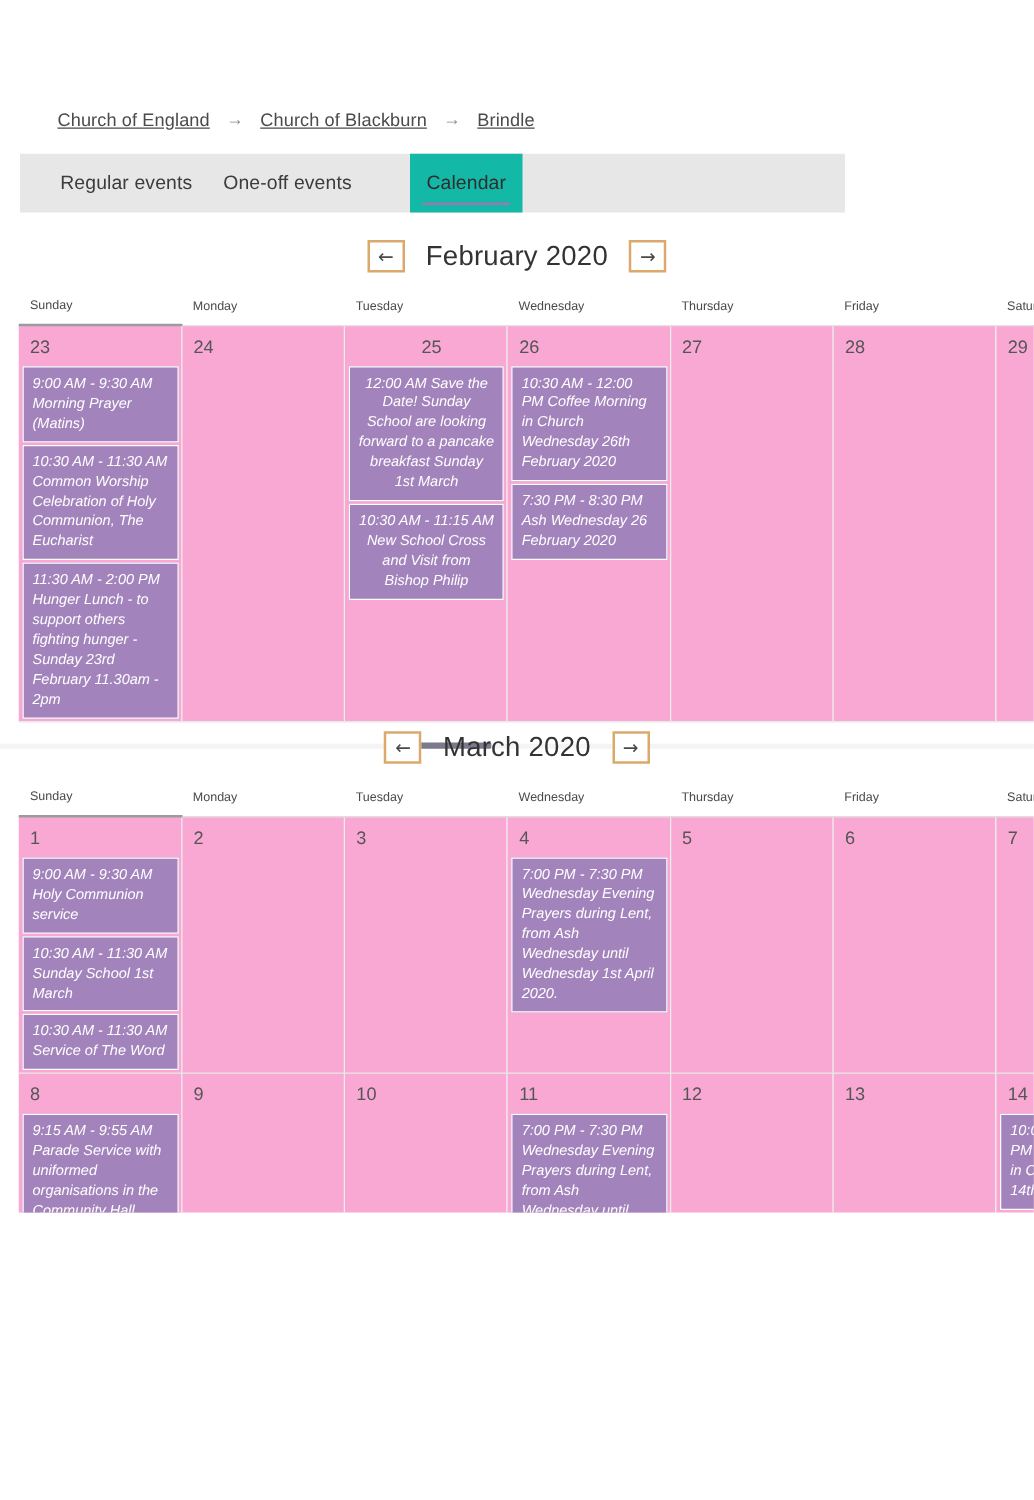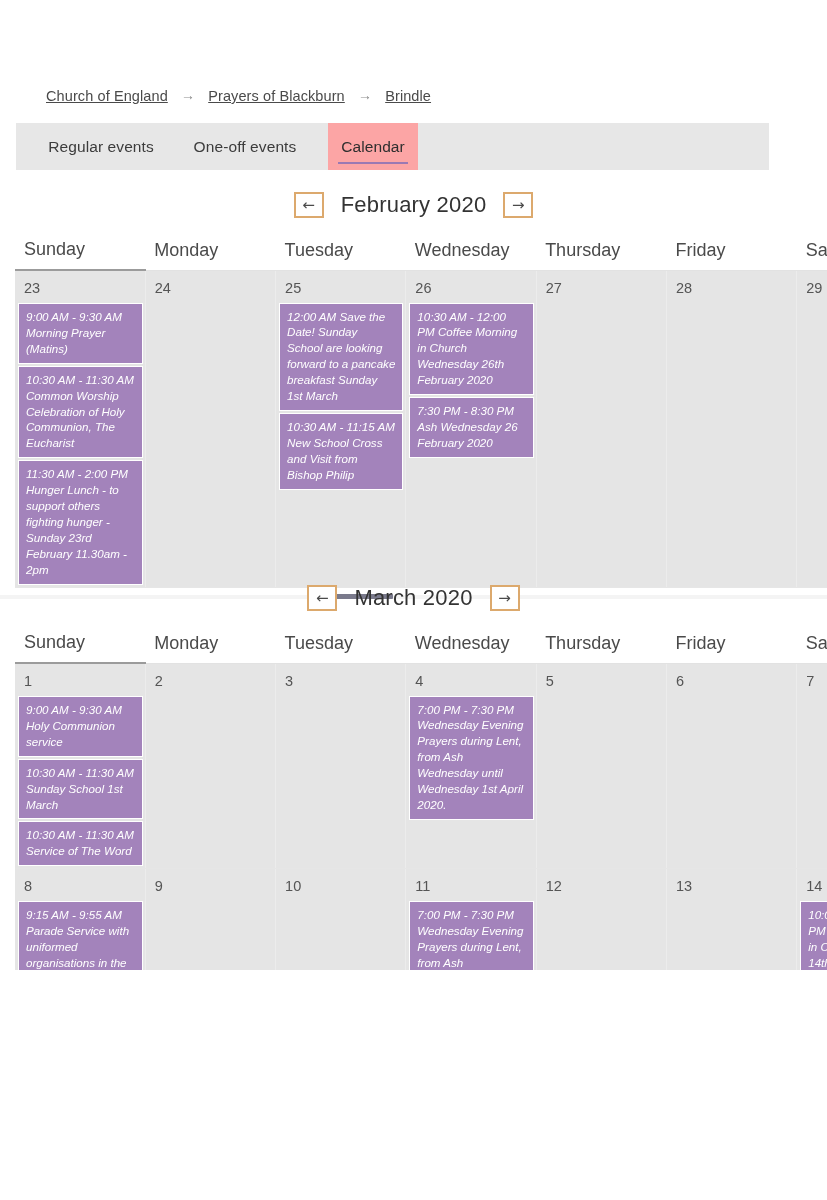--- a/index.html
+++ b/index.html
@@ -33,42 +33,42 @@
     font-size: 14px;
     padding: 0 9px;
     transform: translateY(-1px);
   }
 
   
   .tabbar {
     position: absolute;
     left: 16px;
     top: 123px;
-    width: 753px;
+    width: 660px;
     height: 47px;
     background: #e7e7e7;
   }
   .tab {
     position: absolute;
     top: 0;
     height: 47px;
     box-sizing: border-box;
     display: flex;
     align-items: center;
     justify-content: center;
     font-size: 15.5px;
     color: #3c3c3c;
     letter-spacing: .1px;
   }
   .tab.t1 { left: 30px;  width: 110px; }
-  .tab.t2 { left: 164px; width: 130px; }
+  .tab.t2 { left: 149px; width: 130px; }
   .tab.t3 {
     left: 312px;
     width: 90px;
-    background: #fca5a5;
+    background: #14b8a6;
     color: #2e2e2e;
   }
   .tab.t3 .underline {
     position: absolute;
     left: 10px;
     right: 10px;
     bottom: 6px;
     height: 2.5px;
     background: #9b79b3;
   }
@@ -115,36 +115,36 @@
   }
   .grid {
     width: 912px;           
     margin-left: 15px;
     border-collapse: collapse;
     table-layout: fixed;
   }
   .grid col { width: 114.2px; }
 
   .dayname {
-    font-size: 18px;
+    font-size: 10px;
     color: #4a4a4a;
     text-align: left;
     font-weight: normal;
     padding: 0 0 9px 9px;
     border-bottom: 1.5px solid #e2e2e2;
     vertical-align: bottom;
   }
   .dayname.first { border-bottom: 2px solid #9b9b9b; }
 
   td.daycell {
     vertical-align: top;
     border-right: 1px solid #ececec;
     border-bottom: 1px solid #e6e6e6;
     padding: 0;
-    background: #e5e5e5;
+    background: #f9a8d4;
   }
   td.daycell.last { border-right: none; }
   .daynum {
     font-size: 14.5px;
     color: #555555;
     padding: 9px 0 7px 9px;
   }
   .events { padding: 0 2px 0 3px; font-style: italic; }
   .event {
     background: #a383bb;
@@ -181,21 +181,21 @@
     border-radius: 1px;
     cursor: pointer;
   }
 </style>
 </head>
 <body>
 
 <div class="breadcrumb">
   <span class="crumb">Church of England</span>
   <span class="sep">→</span>
-  <span class="crumb">Prayers of Blackburn</span>
+  <span class="crumb">Church of Blackburn</span>
   <span class="sep">→</span>
   <span class="crumb">Brindle</span>
 </div>
 
 <div class="tabbar">
   <div class="tab t1">
     <span>Regular events</span>
   </div>
   <div class="tab t2">
     <span>One-off events</span>
@@ -241,21 +241,21 @@
               <div class="events">
                 <div class="event">9:00 AM - 9:30 AM Morning Prayer (Matins)</div>
                 <div class="event">10:30 AM - 11:30 AM Common Worship Celebration of Holy Communion, The Eucharist</div>
                 <div class="event">11:30 AM - 2:00 PM Hunger Lunch - to support others fighting hunger - Sunday 23rd February 11.30am - 2pm</div>
               </div>
             </td>
             <td class="daycell" style="height: 267px;">
               <div class="daynum">24</div>
               <div class="events"></div>
             </td>
-            <td class="daycell" style="height: 267px;">
+            <td class="daycell" style="height: 267px; text-align: center;">
               <div class="daynum">25</div>
               <div class="events">
                 <div class="event">12:00 AM Save the Date! Sunday School are looking forward to a pancake breakfast Sunday 1st March</div>
                 <div class="event">10:30 AM - 11:15 AM New School Cross and Visit from Bishop Philip</div>
               </div>
             </td>
             <td class="daycell" style="height: 267px;">
               <div class="daynum">26</div>
               <div class="events">
                 <div class="event">10:30 AM - 12:00 PM Coffee Morning in Church Wednesday 26th February 2020</div>

